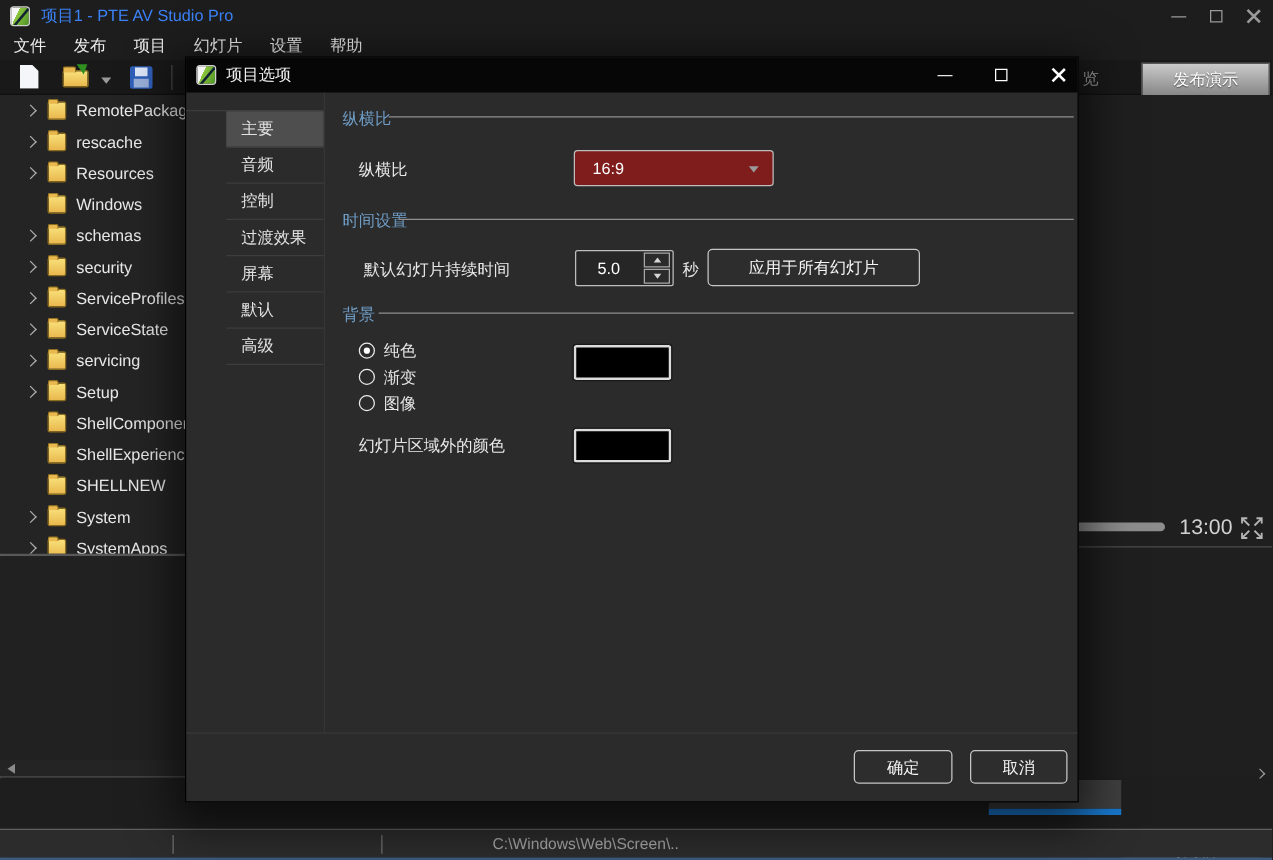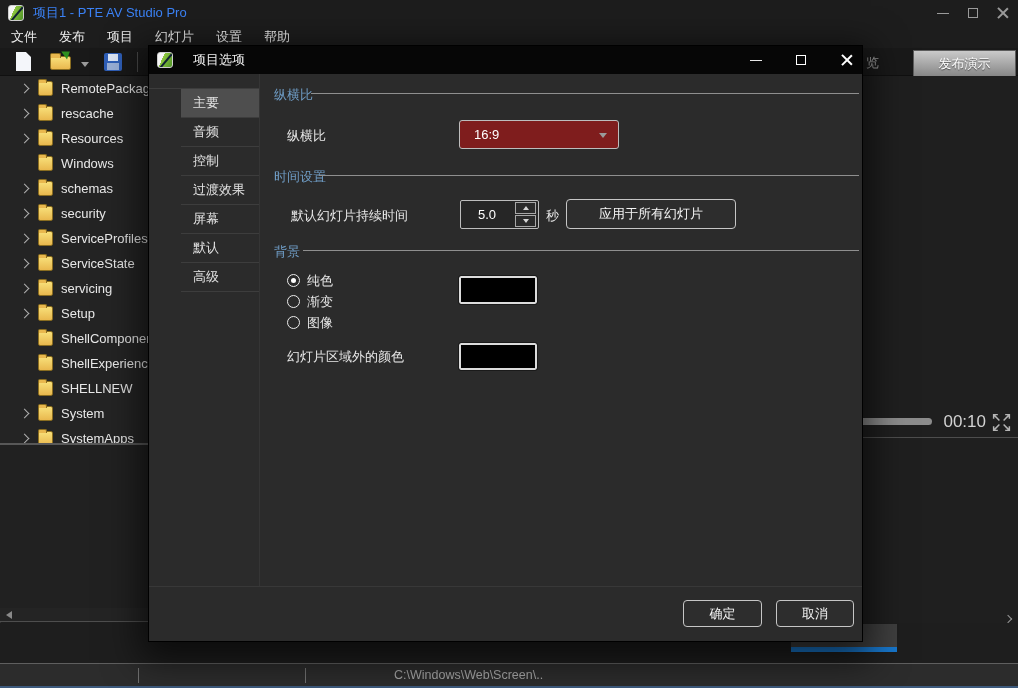--- a/index.html
+++ b/index.html
@@ -88,21 +88,21 @@
   #statusbar { left:0; top:663px; width:1018px; height:23px; background:#2c2c2c; border-top:1px solid #5f5f5f; }
   .st-sep { position:absolute; top:4px; width:1px; height:15px; background:#707070; }
   #status-path { position:absolute; left:394px; top:4px; color:#a3a3a3; font-size:12.5px; }
   #accent-bottom { left:0; top:686px; width:1018px; height:2px; background:#3d5a7d; }
 
   
   #dialog { left:148px; top:45px; width:715px; height:597px; background:#2b2b2b; z-index:10;
     box-shadow:0 10px 34px 8px rgba(0,0,0,.62); border:1px solid #000; }
   #dlg-titlebar { position:absolute; left:0; top:0; width:713px; height:28px; background:#060606; display:flex; align-items:center; }
   #dlg-titlebar .app-icon { margin-left:8px; }
-  #dlg-title { margin-left:20px; color:#f0f0f0; }
+  #dlg-title { margin-left:8px; color:#f0f0f0; }
   .dlg-ctl { position:absolute; top:3px; width:32px; height:22px; display:flex; align-items:center; justify-content:center; }
   .dlg-ctl .ctl-min { border-color:#e8e8e8; } .dlg-ctl .ctl-max { border-color:#fff; border-width:1.5px; }
   .dlg-ctl .ctl-close::before,.dlg-ctl .ctl-close::after { background:#fff; }
   #dlg-min { left:591px; } #dlg-max { left:636px; } #dlg-close { left:682px; }
 
   #tabcol { position:absolute; left:0; top:43px; width:110px; }
   .dlg-tab { height:29px; display:flex; align-items:center; padding-left:12px; color:#e2e2e2;
     border-bottom:1px solid #3d3d3d;margin-left:32px; }
   .dlg-tab.sel { background:#4e4e4e; }
   #tabcol-topline { position:absolute; left:0; top:42px; width:110px; height:1px; background:#3d3d3d; }
@@ -262,21 +262,21 @@
     </div>
   <div id="below-tree-sep" class="abs"></div>
   <div id="mini-panel" class="abs"></div>
   <div id="hscroll-strip" class="abs">
     <div class="tri-left"></div>
   </div>
   <div id="hscroll-sep" class="abs"></div>
 
   <div id="main-bg" class="abs"></div>
   <div id="slider-track" class="abs"></div>
-  <div id="time-display" class="abs">00:10</div>
+  <div id="time-display" class="abs">13:00</div>
   <div id="fullscreen-icon" class="abs">
     <svg width="21" height="19" viewBox="0 0 20 18" fill="none" stroke="#b4b4b4" stroke-width="1.4">
       <path d="M8 7 L2.5 1.5 M2.5 5.5 L2.5 1.5 L6.5 1.5"></path>
       <path d="M12 7 L17.5 1.5 M13.5 1.5 L17.5 1.5 L17.5 5.5"></path>
       <path d="M8 11 L2.5 16.5 M2.5 12.5 L2.5 16.5 L6.5 16.5"></path>
       <path d="M12 11 L17.5 16.5 M13.5 16.5 L17.5 16.5 L17.5 12.5"></path>
     </svg>
   </div>
   <div id="player-sep" class="abs"></div>
   <div id="scroll-chev"></div>

